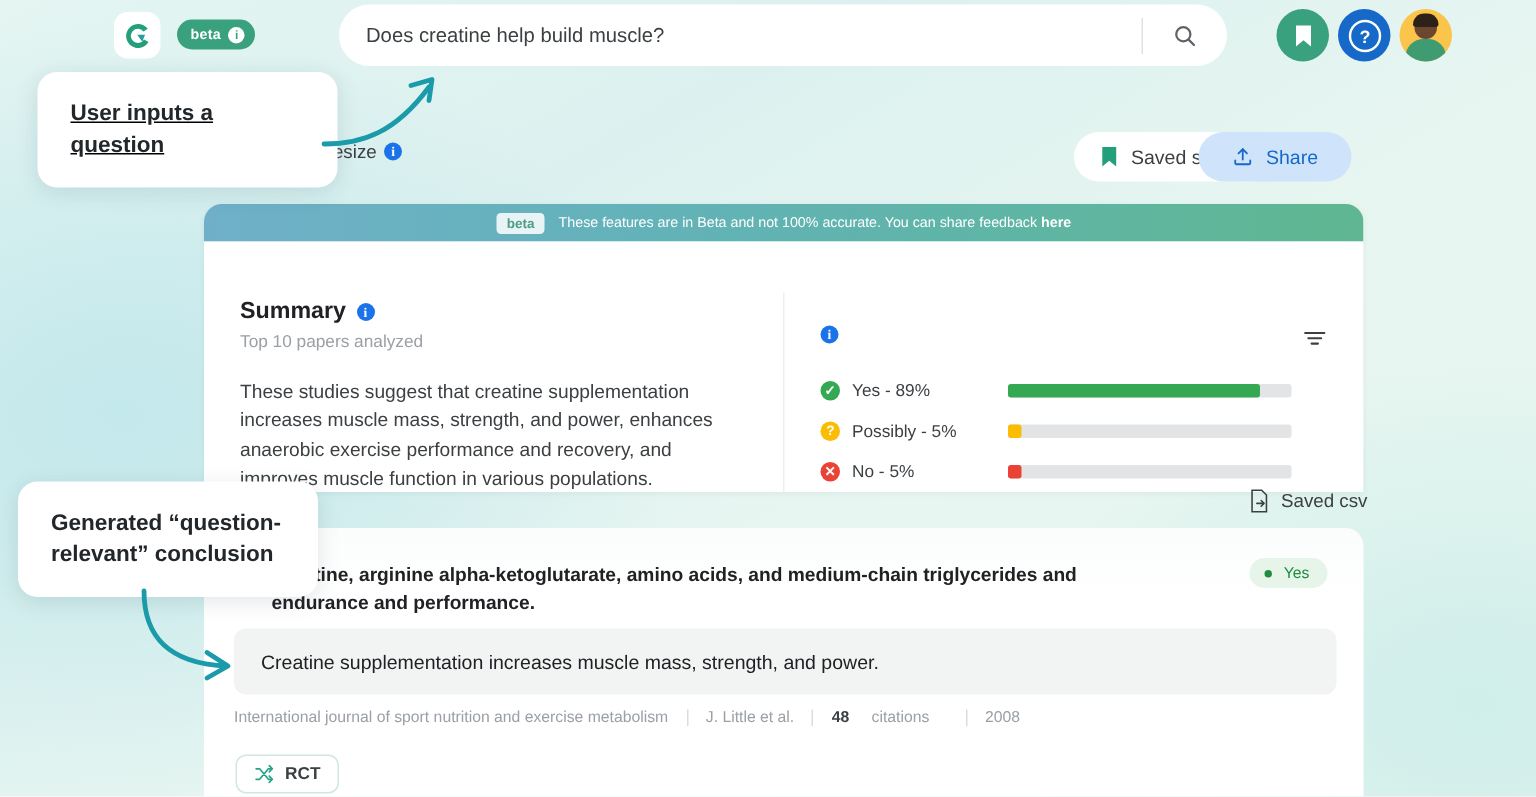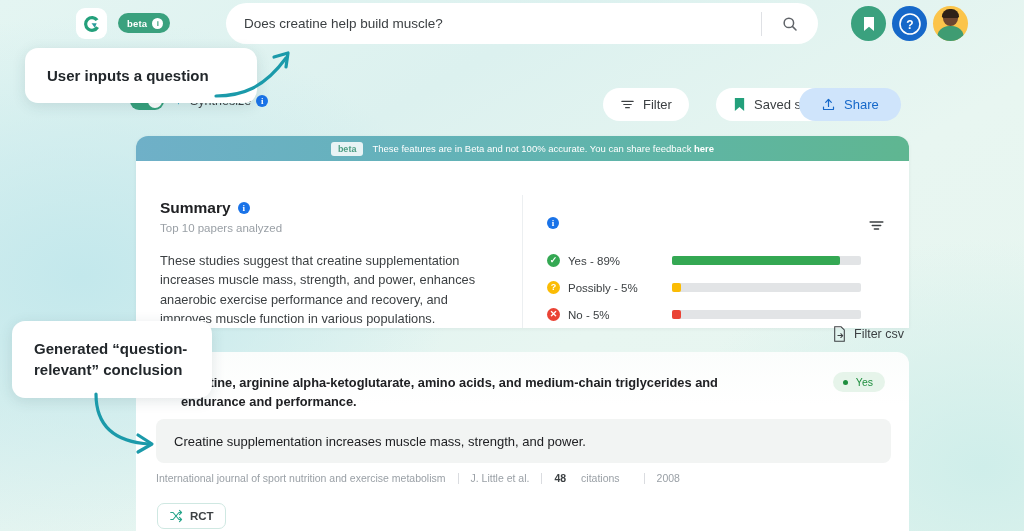--- a/index.html
+++ b/index.html
@@ -211,21 +211,21 @@
     font-size:11.5px; font-weight:700; color:#3c4043; cursor:pointer;
   }
 
   
   .callout {
     position:absolute; background:#fff; border-radius:13px;
     box-shadow: 0 3px 14px rgba(40,70,80,.13);
     padding: 17px 22px; z-index: 40;
   }
   .callout div { font-size:15px; font-weight:600; color:#22272b; line-height:1.42;}
-  .callout-1 { left:25px; top:48px; width:232px; }
+  .callout-1 { left:25px; top:48px; width:200px;text-decoration:underline; }
   .callout-2 { left:12px; top:321px; width:200px; }
   .arrow-svg { position:absolute; z-index:41; pointer-events:none; }
 </style>
 </head>
 <body>
 
 <div class="topbar">
 
   <div class="logo-tile">
     <svg class="logo-c" width="20" height="20" viewBox="0 0 20 20">
@@ -278,28 +278,20 @@
     </div>
     <div class="synth-label">
       <svg width="13" height="13" viewBox="0 0 24 24">
         <path d="M12 2l2 6 6 2-6 2-2 6-2-6-6-2 6-2z" fill="#35a0c0"></path>
       </svg>
       <span>Synthesize</span>
       <span class="info-dot">i</span>
     </div>
   </div>
 
-  <div class="pill-btn btn-filter">
-    <svg width="15" height="15" viewBox="0 0 24 24">
-      <line x1="3" y1="7" x2="21" y2="7" stroke="#3c4043" stroke-width="1.9" stroke-linecap="round"></line>
-      <line x1="6" y1="12" x2="18" y2="12" stroke="#3c4043" stroke-width="1.9" stroke-linecap="round"></line>
-      <line x1="9" y1="17" x2="15" y2="17" stroke="#3c4043" stroke-width="1.9" stroke-linecap="round"></line>
-    </svg>
-    <span>Filter</span>
-  </div>
 
   <div class="pill-btn btn-saved">
     <svg width="13" height="15" viewBox="0 0 14 16">
       <path d="M2 1h10v14l-5-4.2L2 15z" fill="#23a07b"></path>
     </svg>
     <span>Saved search</span>
   </div>
 
   <div class="pill-btn btn-share">
     <svg width="15" height="15" viewBox="0 0 24 24">
@@ -367,21 +359,21 @@
         </div>
     </div>
   </div>
 </div>
 
 <div class="export">
   <svg width="15" height="16" viewBox="0 0 18 20">
     <path d="M3 1h8l4 4v14H3z" fill="none" stroke="#3c4043" stroke-width="1.3"></path>
     <path d="M7 12h6m-2.4-2.4L13 12l-2.4 2.4" fill="none" stroke="#3c4043" stroke-width="1.3" stroke-linecap="round" stroke-linejoin="round"></path>
   </svg>
-  <span>Filter csv</span>
+  <span>Saved csv</span>
 </div>
 
 <div class="result-card">
   <div class="result-head">
     <div class="checkbox"></div>
     <div class="result-title">Creatine, arginine alpha-ketoglutarate, amino acids, and medium-chain triglycerides and endurance and performance.</div>
   </div>
   <div class="yes-pill">
     <span class="dot"></span>
     <span>Yes</span>

